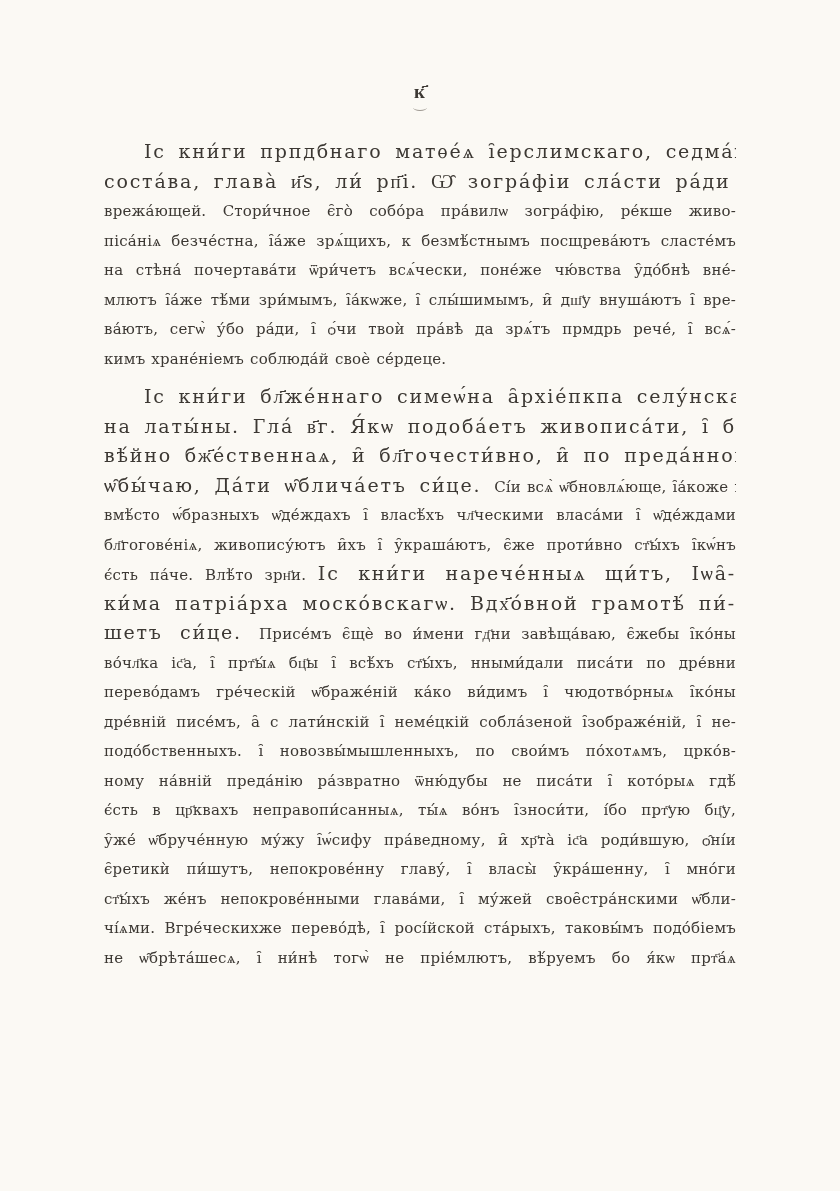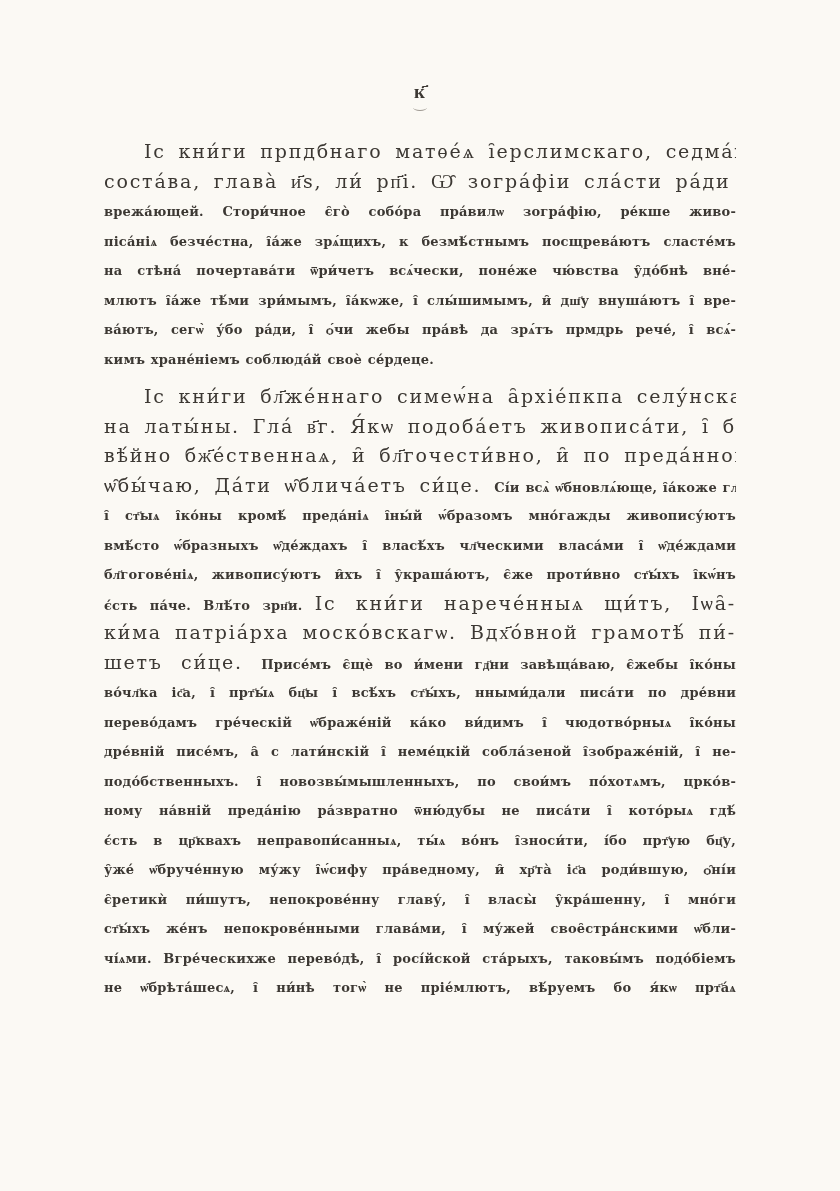--- a/index.html
+++ b/index.html
@@ -55,24 +55,23 @@
     height: 29.5px;
     overflow: hidden;
   }
   .line.indent {
     text-indent: 40px;
   }
   .line.last {
     text-align-last: left;
   }
   .md {
-    font-size: 13px;
+    font-size: 15px;
     letter-spacing: 0.2px;
     word-spacing: 1px;
-    font-weight: bold;
   }
   .lg {
     font-size: 19px;
     letter-spacing: 1.8px;
     word-spacing: 5px;
   }
 </style>
 </head>
 <body style="background: rgb(251, 249, 244); color: rgb(60, 56, 51);">
 
@@ -82,29 +81,28 @@
     <div class="folio-flourish"></div>
   </div>
   <div class="text-block">
       <div class="paragraph">
         <div class="line indent"><span class="lg">Іс кни́ги прпдбнаго матѳе́ѧ і̑ерслимскаго, седма́го</span></div>
         <div class="line"><span class="lg">соста́ва, глава̀ и҃ѕ, ли́ рп҃і. Ѡ̑ зогра́фіи сла́сти ра́ди дш҃а</span></div>
         <div class="line"><span class="md">врежа́ющей. Стори́чное є̑го̀ собо́ра пра́вилѡ зогра́фію, ре́кше живо-</span></div>
         <div class="line"><span class="md">піса́ніѧ безче́стна, і̑а́же зрѧ́щихъ, к безмѣ́стнымъ посщрева́ютъ сласте́мъ</span></div>
         <div class="line"><span class="md">на стѣна́ почертава́ти ѿри́четъ всѧ́чески, поне́же чю́вства у̑до́бнѣ вне́-</span></div>
         <div class="line"><span class="md">млютъ і̑а́же тѣ́ми зри́мымъ, і̑а́кѡже, і̑ слы́шимымъ, и̑ дш҃у внуша́ютъ і̑ вре-</span></div>
-        <div class="line"><span class="md">ва́ютъ, сегѡ̀ у́бо ра́ди, і̑ ѻ́чи жебы пра́вѣ да зрѧ́тъ прмдрь рече́, і̑ всѧ́-</span></div>
+        <div class="line"><span class="md">ва́ютъ, сегѡ̀ у́бо ра́ди, і̑ ѻ́чи твоѝ пра́вѣ да зрѧ́тъ прмдрь рече́, і̑ всѧ́-</span></div>
         <div class="line last"><span class="md">кимъ хране́ніемъ соблюда́й своѐ се́рдеце.</span></div>
       </div>
       <div class="paragraph">
         <div class="line indent"><span class="lg">Іс кни́ги бл҃же́ннаго симеѡ́на а̑рхіе́пкпа селу́нскаго</span></div>
         <div class="line"><span class="lg">на латы́ны. Гла́ в҃г. Я́кѡ подоба́етъ живописа́ти, і̑ бл҃гого-</span></div>
         <div class="line"><span class="lg">вѣ́йно бж҃е́ственнаѧ, и̑ бл҃гочести́вно, и̑ по преда́нному</span></div>
         <div class="line"><span class="lg">ѡ̑бы́чаю, Да́ти ѡ̑блича́етъ си́це. </span><span class="md">Сі́и всѧ̀ ѡ̑бновлѧ́юще, і̑а́коже гл҃а є̑ѧ̀</span></div>
-        <div class="line"><span class="md">і̑ ст҃ыѧ і̑ко́ны кромѣ́ преда́ніѧ і̑ны́й ѡ́бразомъ мно́гажды живопису́ютъ</span></div>
         <div class="line"><span class="md">вмѣ́сто ѡ́бразныхъ ѡ̑де́ждахъ і̑ власѣ́хъ чл҃ческими власа́ми і̑ ѡ̑де́ждами</span></div>
         <div class="line"><span class="md">бл҃гогове́ніѧ, живопису́ютъ и̑хъ і̑ у̑краша́ютъ, є̑же проти́вно ст҃ы́хъ і̑кѡ́нъ</span></div>
         <div class="line"><span class="md">є́сть па́че. Влѣ́то зрн҃и. </span><span class="lg">Іс кни́ги нарече́нныѧ щи́тъ, Іѡа̑-</span></div>
         <div class="line"><span class="lg">ки́ма патріа́рха моско́вскагѡ. Вдх҃о́вной грамотѣ́ пи́-</span></div>
         <div class="line"><span class="lg">шетъ си́це. </span><span class="md">Присе́мъ є̑щѐ во и́мени гд҃ни завѣща́ваю, є̑жебы і̑ко́ны</span></div>
         <div class="line"><span class="md">во́чл҃ка іс҃а, і̑ прт҃ы́ѧ бц҃ы і̑ всѣ́хъ ст҃ы́хъ, нными́дали писа́ти по дре́вни</span></div>
         <div class="line"><span class="md">перево́дамъ гре́ческій ѡ̑браже́ній ка́ко ви́димъ і̑ чюдотво́рныѧ і̑ко́ны</span></div>
         <div class="line"><span class="md">дре́вній писе́мъ, а̑ с лати́нскій і̑ неме́цкій собла́зеной і̑зображе́ній, і̑ не-</span></div>
         <div class="line"><span class="md">подо́бственныхъ. і̑ новозвы́мышленныхъ, по свои́мъ по́хотѧмъ, црко́в-</span></div>
         <div class="line"><span class="md">ному на́вній преда́нію ра́звратно ѿню́дубы не писа́ти і̑ кото́рыѧ гдѣ́</span></div>

